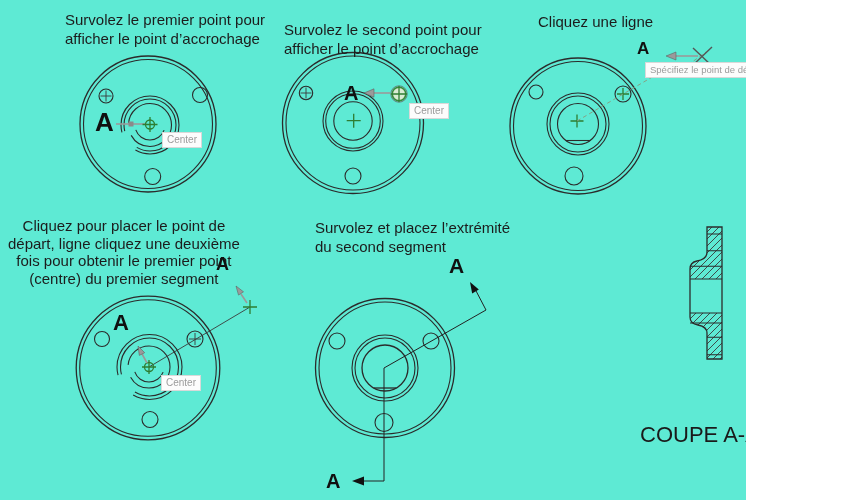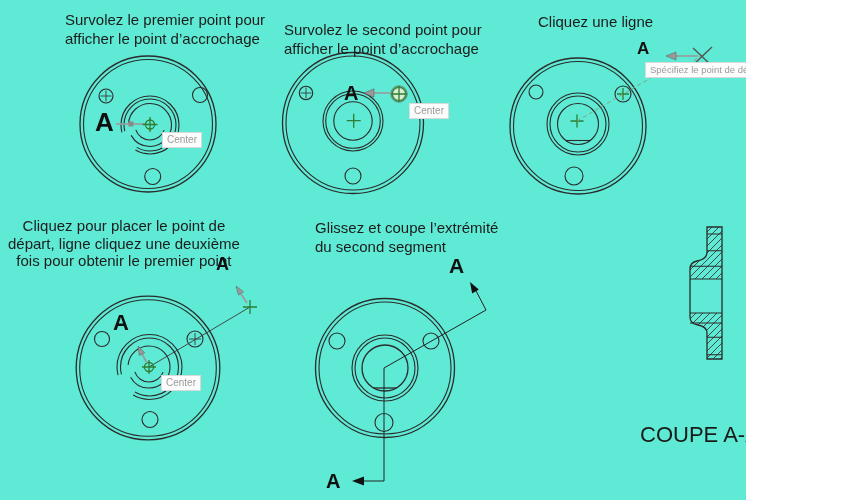--- a/index.html
+++ b/index.html
@@ -151,23 +151,24 @@
   <span>Survolez le second point pour</span>
   <span>afficher le point d’accrochage</span>
 </div>
 <div class="txt" style="left:538px;top:12px;">
   <span>Cliquez une ligne</span>
 </div>
 <div class="txt t4" style="left:8px;top:217px;">
   <span>Cliquez pour placer le point de</span>
   <span>départ, ligne cliquez une deuxième</span>
   <span>fois pour obtenir le premier point</span>
+  <span>(centre) du premier segment</span>
 </div>
 <div class="txt" style="left:315px;top:218px;">
-  <span>Glissez et coupe l’extrémité</span>
+  <span>Survolez et placez l’extrémité</span>
   <span>du second segment</span>
 </div>
 
 <div class="alabel" style="left:95px;top:109px;font-size:26px;">A</div>
 <div class="alabel" style="left:344px;top:83px;font-size:20px;">A</div>
 <div class="alabel" style="left:637px;top:40px;font-size:17px;">A</div>
 <div class="alabel" style="left:113px;top:312px;font-size:22px;">A</div>
 <div class="alabel" style="left:216px;top:255px;font-size:18px;">A</div>
 <div class="alabel" style="left:449px;top:255px;font-size:21px;">A</div>
 <div class="alabel" style="left:326px;top:471px;font-size:20px;">A</div>

